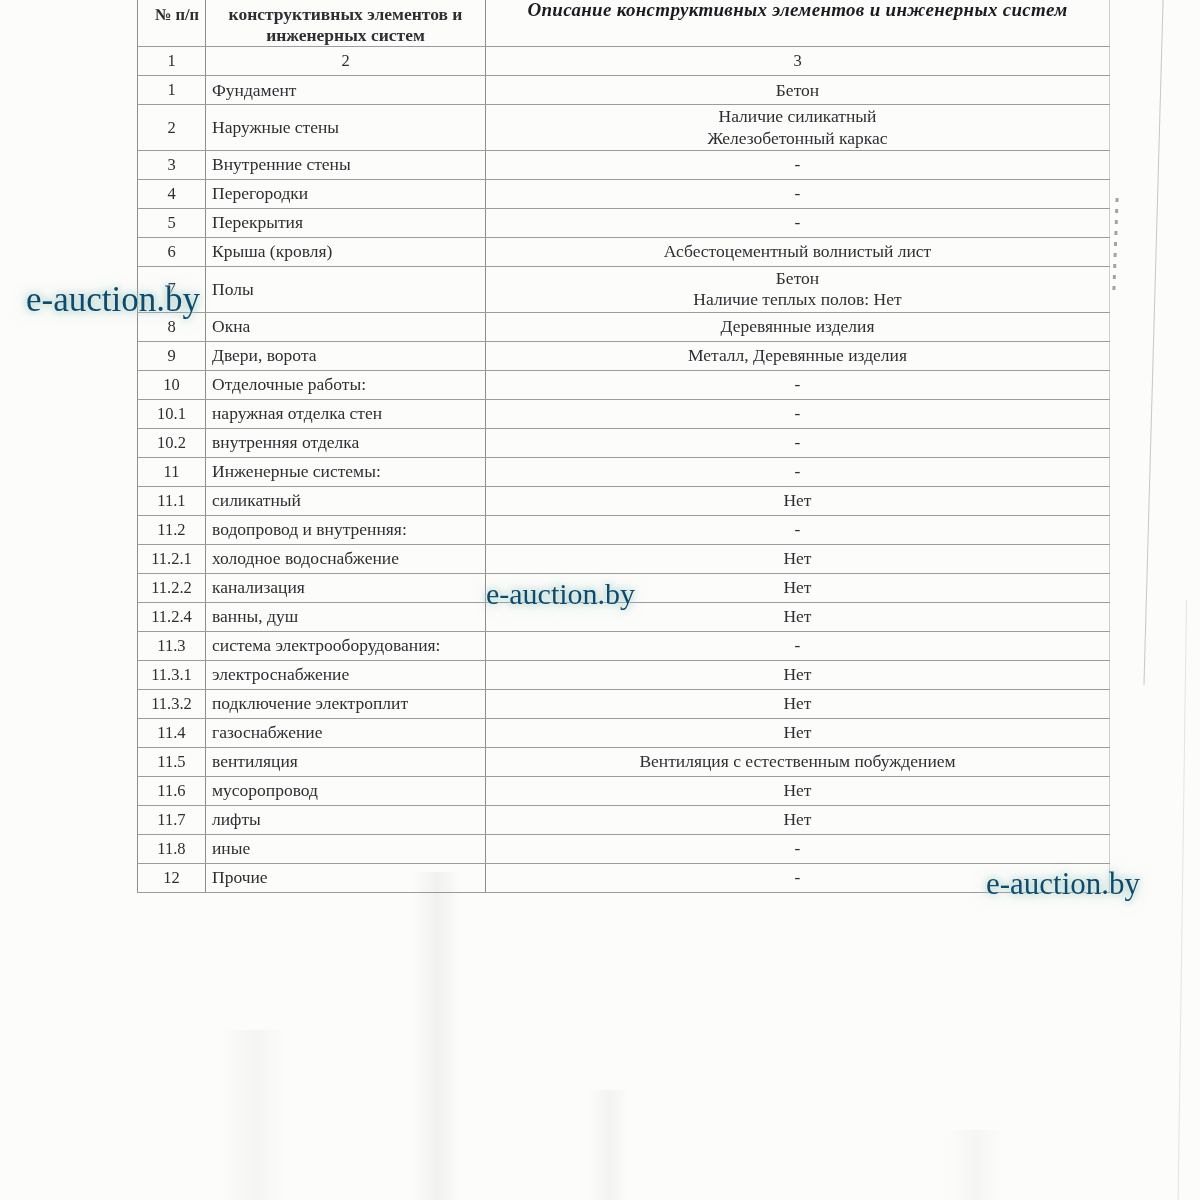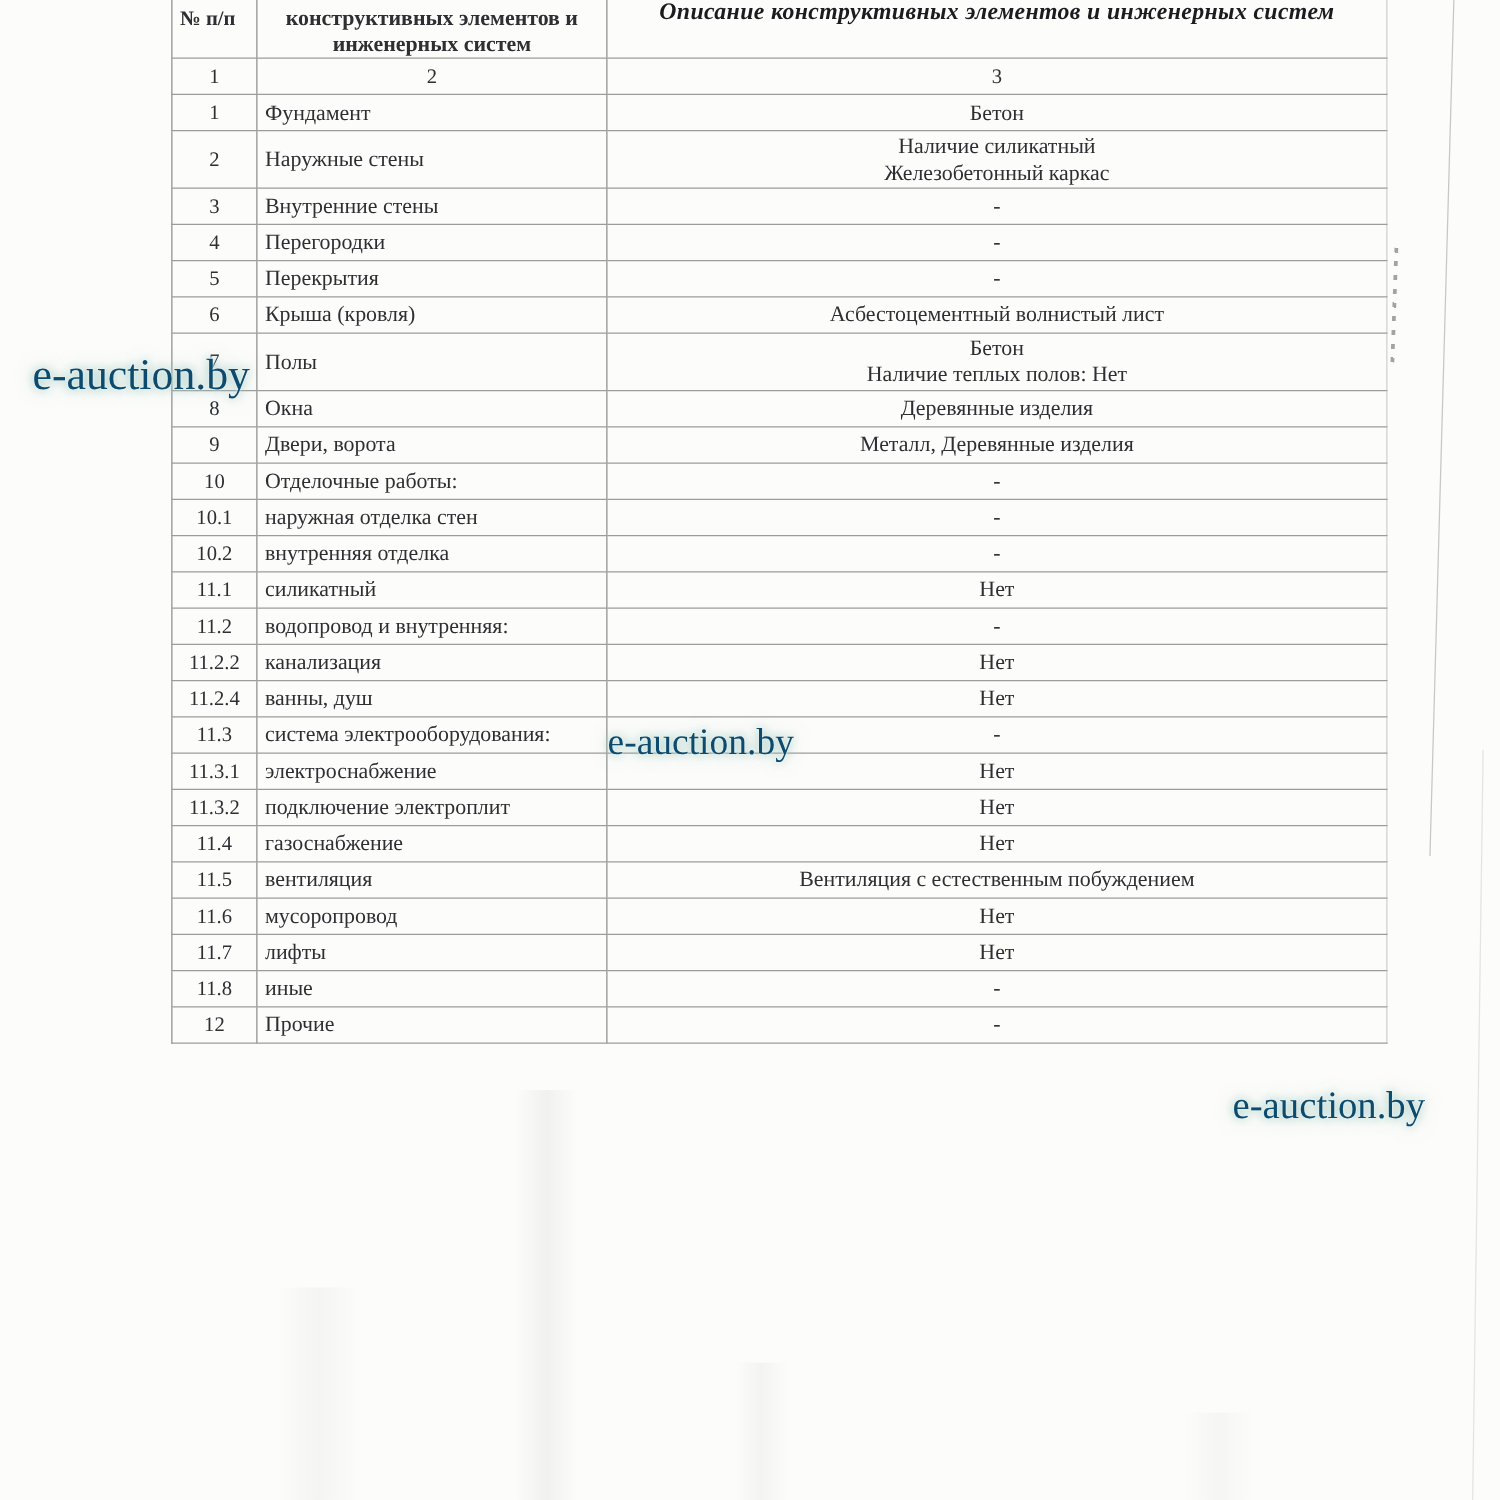--- a/index.html
+++ b/index.html
@@ -20,21 +20,21 @@
     border:1px solid #8e8e8e;
     border-top-color:#9c9c9c;border-bottom-color:#9c9c9c;
     padding:1px 6px;vertical-align:middle;
     font-size:17.5px;line-height:1.22;font-weight:normal;
   }
   tr:first-child td,tr:first-child th{border-top:none;}
   .cell-num{text-align:center;font-size:16.5px;}
   .cell-name{text-align:left;}
   .cell-val{text-align:center;white-space:pre-line;border-right-color:#cfcfcf;}
   thead th{font-weight:bold;vertical-align:top;}
-  th.h-num{font-size:16.5px;padding-top:5px;height:40px;text-align:left;}
+  th.h-num{font-size:16.5px;padding-top:5px;height:40px;text-align:right;}
   th.h-name{font-size:17.5px;line-height:1.18;padding-top:4px;text-align:center;}
   th.h-desc{font-size:19px;text-align:center;overflow:hidden;border-right-color:#cfcfcf;font-style:italic;}
   th.h-desc .clip{display:block;transform:translateY(-3px);letter-spacing:.3px;color:#1c1c20;}
   tr.numrow td{height:26px;text-align:center;font-size:16.5px;}
   tbody td{height:26px;}
   
   .wm{
     position:absolute;z-index:5;white-space:nowrap;
     font-family:"Liberation Serif","DejaVu Serif",serif;
     color:#0c4a6e;
@@ -145,28 +145,38 @@
       <td class="cell-num">10.1</td>
       <td class="cell-name">наружная отделка стен</td>
       <td class="cell-val">-</td>
     </tr>
         <tr>
       <td class="cell-num">10.2</td>
       <td class="cell-name">внутренняя отделка</td>
       <td class="cell-val">-</td>
     </tr>
         <tr>
+      <td class="cell-num">11</td>
+      <td class="cell-name">Инженерные системы:</td>
+      <td class="cell-val">-</td>
+    </tr>
+        <tr>
       <td class="cell-num">11.1</td>
       <td class="cell-name">силикатный</td>
       <td class="cell-val">Нет</td>
     </tr>
         <tr>
       <td class="cell-num">11.2</td>
       <td class="cell-name">водопровод и внутренняя:</td>
       <td class="cell-val">-</td>
+    </tr>
+        <tr>
+      <td class="cell-num">11.2.1</td>
+      <td class="cell-name">холодное водоснабжение</td>
+      <td class="cell-val">Нет</td>
     </tr>
         <tr>
       <td class="cell-num">11.2.2</td>
       <td class="cell-name">канализация</td>
       <td class="cell-val">Нет</td>
     </tr>
         <tr>
       <td class="cell-num">11.2.4</td>
       <td class="cell-name">ванны, душ</td>
       <td class="cell-val">Нет</td>

